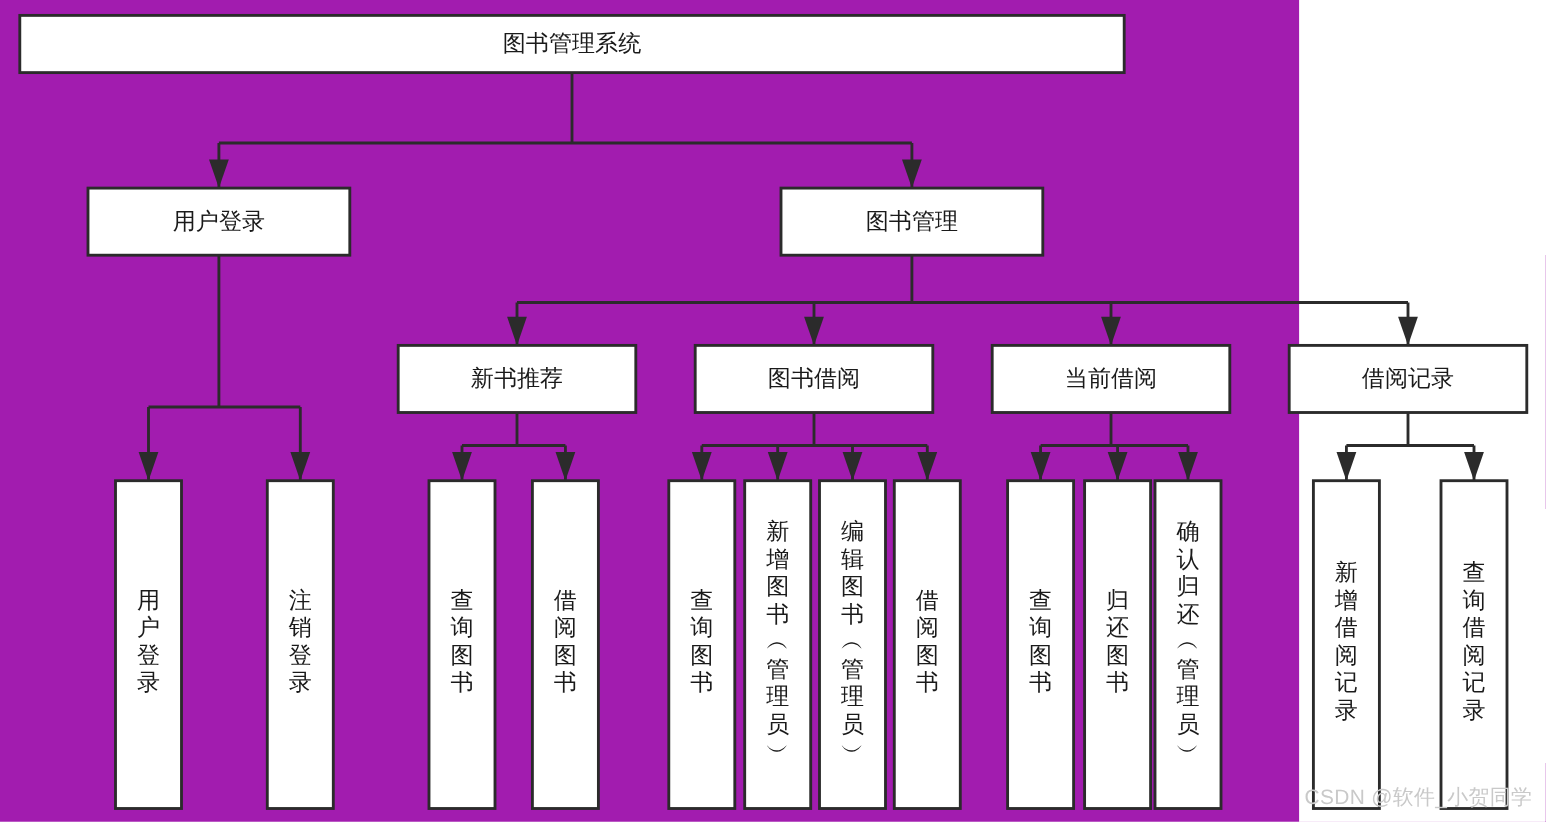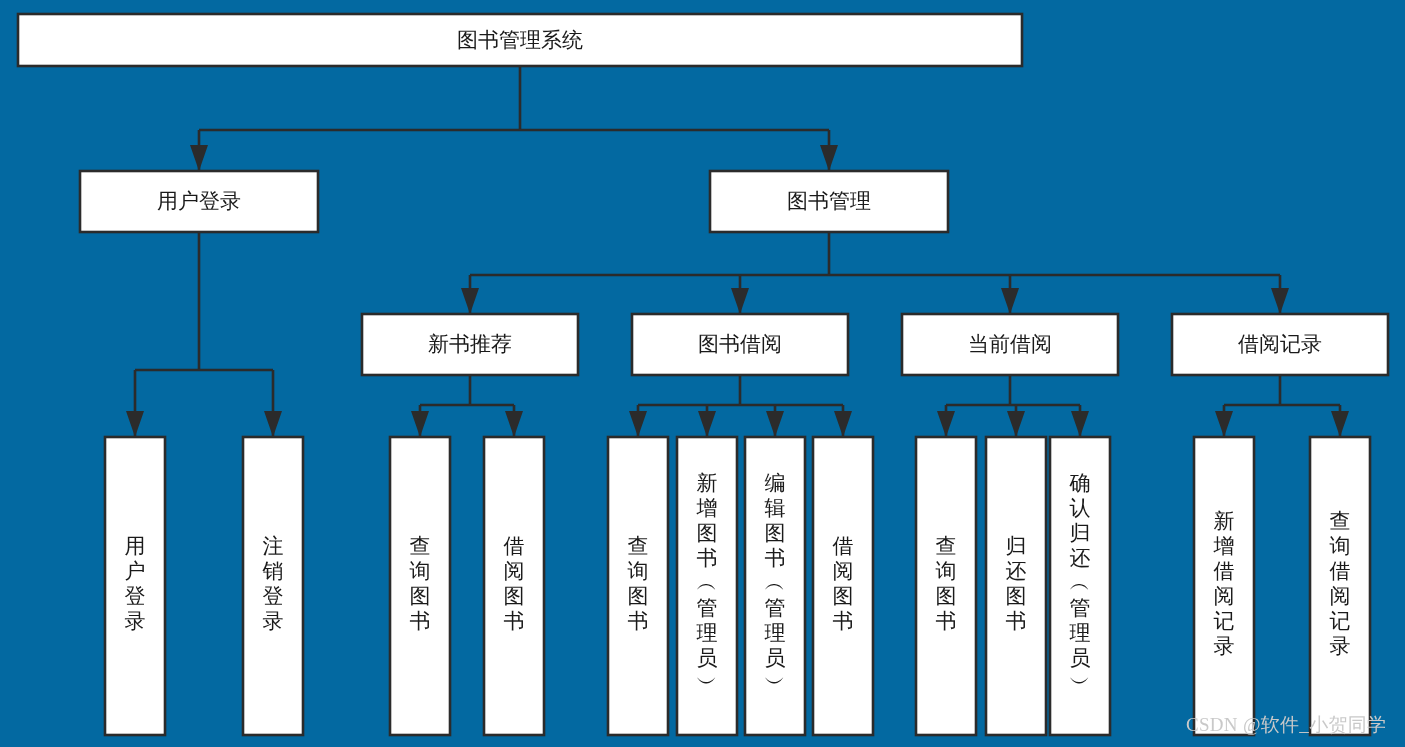--- a/index.html
+++ b/index.html
@@ -8,23 +8,23 @@
     background: #ffffff;
   }
   body {
     width: 1405px;
     height: 747px;
     font-family: "Liberation Sans", "DejaVu Sans", sans-serif;
     overflow: hidden;
   }
   #diagram-root {
     position: relative;
-    width: 1405px;
+    width: 1181px;
     height: 747px;
-    background: #0369a1;
+    background: #a21caf;
   }
   svg.diagram-canvas {
     position: absolute;
     left: 0;
     top: 0;
     width: 1405px;
     height: 747px;
   }
   .node-box {
     fill: #ffffff;
@@ -49,21 +49,21 @@
     stroke-width: 2.6;
     fill: none;
     stroke-linecap: butt;
   }
   .arrow-head {
     fill: #2b2b2b;
     stroke: none;
   }
   .watermark-text {
     position: absolute;
-    font-family: Liberation Serif, serif;
+    font-family: Liberation Sans, sans-serif;
     font-size: 19px;
     color: #c9c9c9;
     white-space: nowrap;
     left: 1186px;
     top: 712px;
     letter-spacing: 0.3px;
   }
 </style>
 </head>
 <body>

